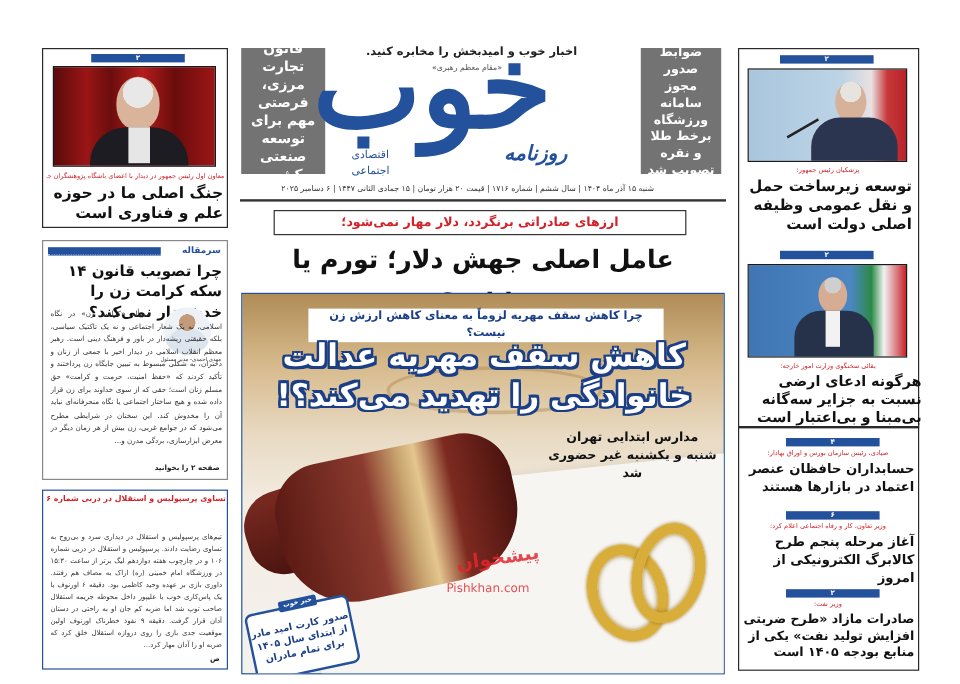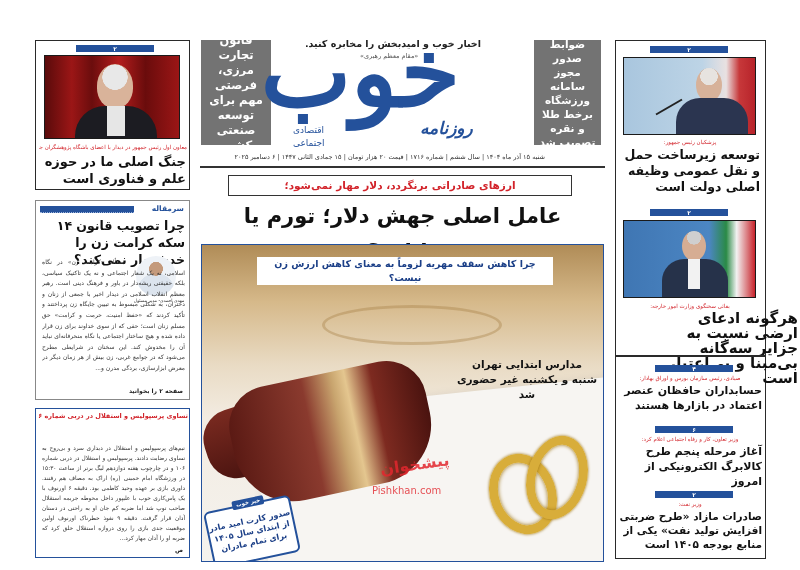--- a/index.html
+++ b/index.html
@@ -146,20 +146,24 @@
 <div class="hero">
 
   <div class="abs" style="left:120px; top:60px; width:180px; height:40px; border-radius:50%; border:3px solid rgba(160,120,60,.35);"></div>
   <div class="abs" style="left:60px; top:150px; width:360px; height:200px; background:#f7f5f2; transform:rotate(-6deg); box-shadow:0 0 8px rgba(0,0,0,.08);"></div>
   <div class="gavel-handle"></div>
   <div class="gavel-head"></div>
   <div class="ring" style="left:288px; top:208px; width:66px; height:82px; transform:rotate(-20deg);"></div>
   <div class="ring" style="left:325px; top:190px; width:60px; height:85px; transform:rotate(15deg);"></div>
 
   <div class="hero-kicker">چرا کاهش سقف مهریه لزوماً به معنای کاهش ارزش زن نیست؟</div>
+  <div class="hero-title">
+    <div>کاهش سقف مهریه عدالت</div>
+    <div>خانوادگی را تهدید می‌کند؟!</div>
+  </div>
   <div class="hero-side">
     <div>مدارس ابتدایی تهران</div>
     <div>شنبه و یکشنبه غیر حضوری شد</div>
   </div>
 
   <div class="watermark-fa">پیشخوان</div>
   <div class="watermark-en">Pishkhan.com</div>
 
   <div class="stamp">
     <span class="stamp-label">خبر خوب</span>
@@ -178,21 +182,21 @@
 <div class="kicker" style="position:absolute; left:620px; top:138px; width:140px; font-size:5.5px;">پزشکیان رئیس جمهور:</div>
 <div class="headline" style="position:absolute; left:620px; top:147px; width:140px; font-size:12.5px; line-height:16px;">توسعه زیرساخت حمل و نقل عمومی وظیفه اصلی دولت است</div>
 
 <div class="page-tag" style="left:650px; top:209px; width:78px;">۲</div>
 <div class="photo" style="left:623px; top:220px; width:133px; height:78px; background: linear-gradient(90deg,#3f76b3 0%,#4c86c3 65%,#2a8a46 78%,#f2f2f2 86%,#c8232b 100%);">
   <div class="abs" style="left:58px; top:10px; width:24px; height:30px; border-radius:50%; background: radial-gradient(circle at 50% 22%, #cfcfcf 0 26%, #d6ad93 27%);"></div>
   <div class="abs" style="left:38px; top:38px; width:66px; height:42px; border-radius:22px 22px 0 0; background:#26324a;"></div>
   <div class="abs" style="left:64px; top:38px; width:12px; height:30px; background:#f2f2f2;"></div>
 </div>
 <div class="kicker" style="position:absolute; left:620px; top:302px; width:140px; font-size:5.5px;">بقائی سخنگوی وزارت امور خارجه:</div>
-<div class="headline" style="position:absolute; left:654px; top:311px; width:144px; font-size:15px; line-height:15px;">هرگونه ادعای ارضی نسبت به جزایر سه‌گانه بی‌مبنا و بی‌اعتبار است</div>
+<div class="headline" style="position:absolute; left:624px; top:311px; width:144px; font-size:12px; line-height:15px;">هرگونه ادعای ارضی نسبت به جزایر سه‌گانه بی‌مبنا و بی‌اعتبار است</div>
 
 <div class="abs" style="left:615px; top:355px; width:151px; height:1.5px; background:#2a2a2a;"></div>
 
 <div class="page-tag" style="left:655px; top:365px; width:78px;">۴</div>
 <div class="kicker" style="position:absolute; left:620px; top:374px; width:140px; font-size:5.5px;">صیادی، رئیس سازمان بورس و اوراق بهادار:</div>
 <div class="headline" style="position:absolute; left:618px; top:383px; width:144px; font-size:11px; line-height:15px;">حسابداران حافظان عنصر اعتماد در بازارها هستند</div>
 
 <div class="page-tag" style="left:655px; top:426px; width:78px;">۶</div>
 <div class="kicker" style="position:absolute; left:620px; top:435px; width:140px; font-size:5.5px;">وزیر تعاون، کار و رفاه اجتماعی اعلام کرد:</div>
 <div class="headline" style="position:absolute; left:618px; top:444px; width:144px; font-size:11px; line-height:15px;">آغاز مرحله پنجم طرح کالابرگ الکترونیکی از امروز</div>

